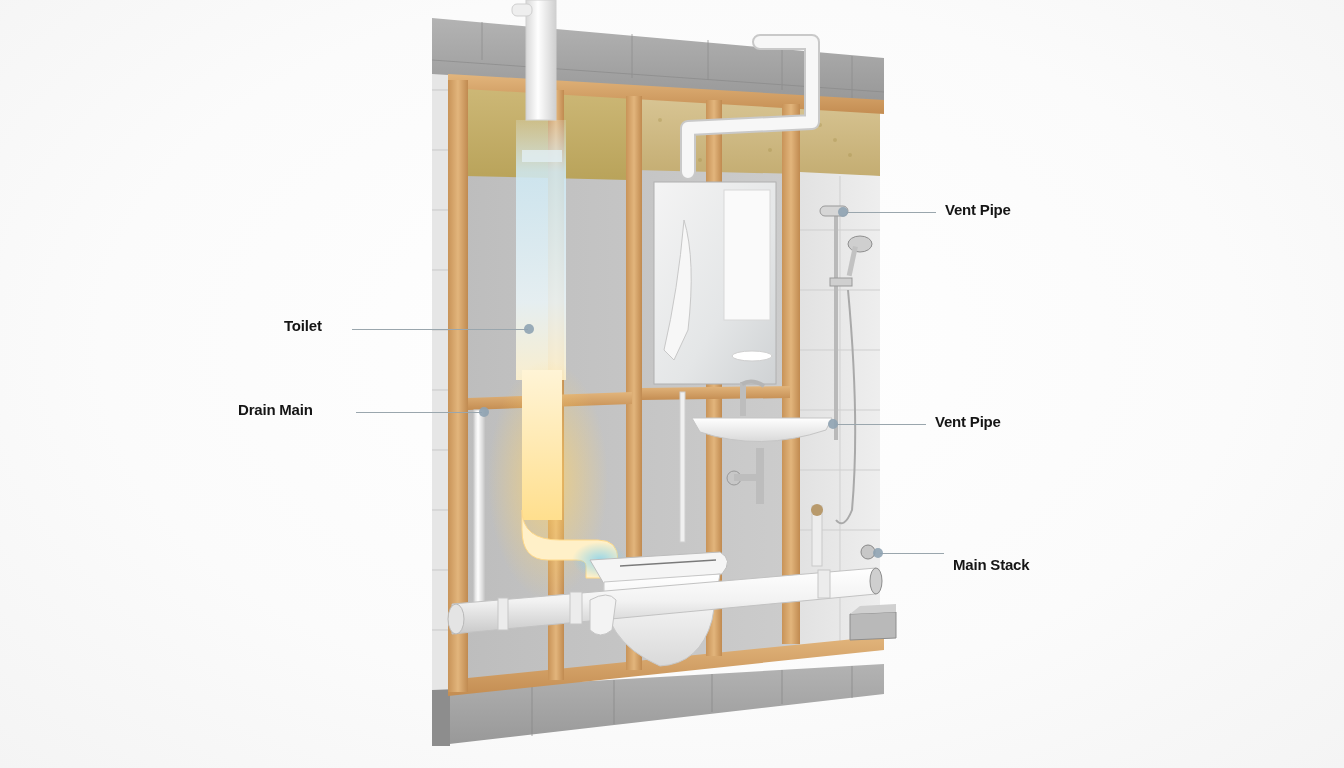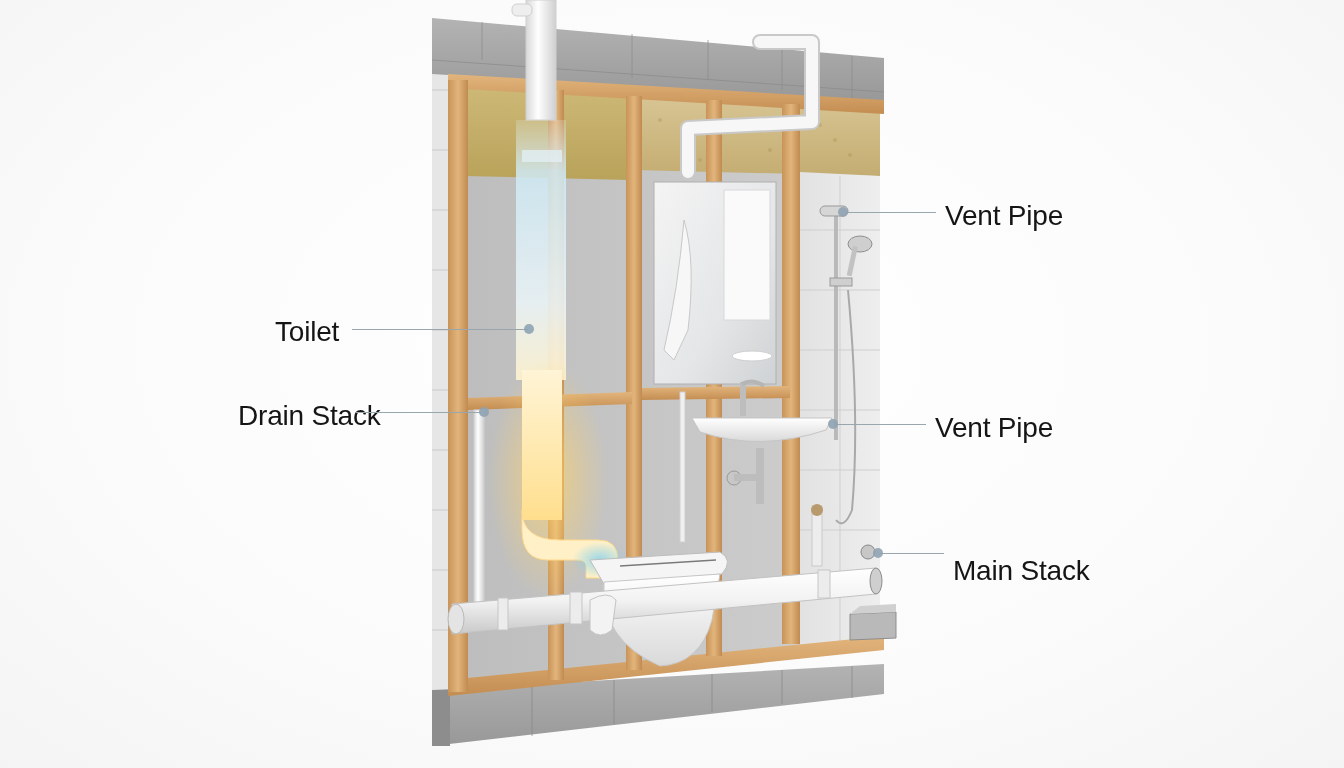--- a/index.html
+++ b/index.html
@@ -3,21 +3,21 @@
 <meta charset="utf-8">
 <style>
   html, body { margin:0; padding:0; }
   body {
     width:1344px; height:768px; overflow:hidden; position:relative;
     background: radial-gradient(ellipse at 50% 45%, #ffffff 0%, #fbfbfb 60%, #f4f4f4 100%);
     font-family: "Liberation Sans", "DejaVu Sans", sans-serif;
   }
   #diagram { position:absolute; left:0; top:0; width:1344px; height:768px; }
   .label {
-    position:absolute; font-size:28px; font-weight:400; color:#151515;
+    position:absolute; font-size:15px; font-weight:700; color:#151515;
     white-space:nowrap; letter-spacing:-0.2px; line-height:1;text-align:center;
   }
   .leader { position:absolute; height:1px; background:#9aa6ad; }
   .dot {
     position:absolute; width:10px; height:10px; border-radius:50%;
     background:#8fa3b2; opacity:0.9; transform:translate(-5px,-5px);
   }
 </style>
 </head>
 <body>
@@ -244,25 +244,25 @@
       <path d="M590 600 Q608 590 616 600 L612 630 Q600 640 590 630 Z" fill="#f3f3f3" stroke="#c4c4c4"></path>
     </g>
 
     <g>
       <polygon points="850,614 896,612 896,638 850,640" fill="#b9b9b9" stroke="#8d8d8d"></polygon>
       <polygon points="850,614 860,606 896,604 896,612" fill="#d0d0d0"></polygon>
     </g>
   </svg>
 
   
-  <span class="label" style="left:275px; top:318px;">Toilet</span>
+  <span class="label" style="left:284px; top:318px;">Toilet</span>
   <div class="leader" style="left:352px; top:329px; width:176px;"></div>
   <div class="dot" style="left:529px; top:329px;"></div>
 
-  <span class="label" style="left:238px; top:402px;">Drain Stack</span>
+  <span class="label" style="left:238px; top:402px;">Drain Main</span>
   <div class="leader" style="left:356px; top:412px; width:126px;"></div>
   <div class="dot" style="left:484px; top:412px;"></div>
 
   <span class="label" style="left:945px; top:202px;">Vent Pipe</span>
   <div class="leader" style="left:846px; top:212px; width:90px;"></div>
   <div class="dot" style="left:843px; top:212px;"></div>
 
   <span class="label" style="left:935px; top:414px;">Vent Pipe</span>
   <div class="leader" style="left:836px; top:424px; width:90px;"></div>
   <div class="dot" style="left:833px; top:424px;"></div>

